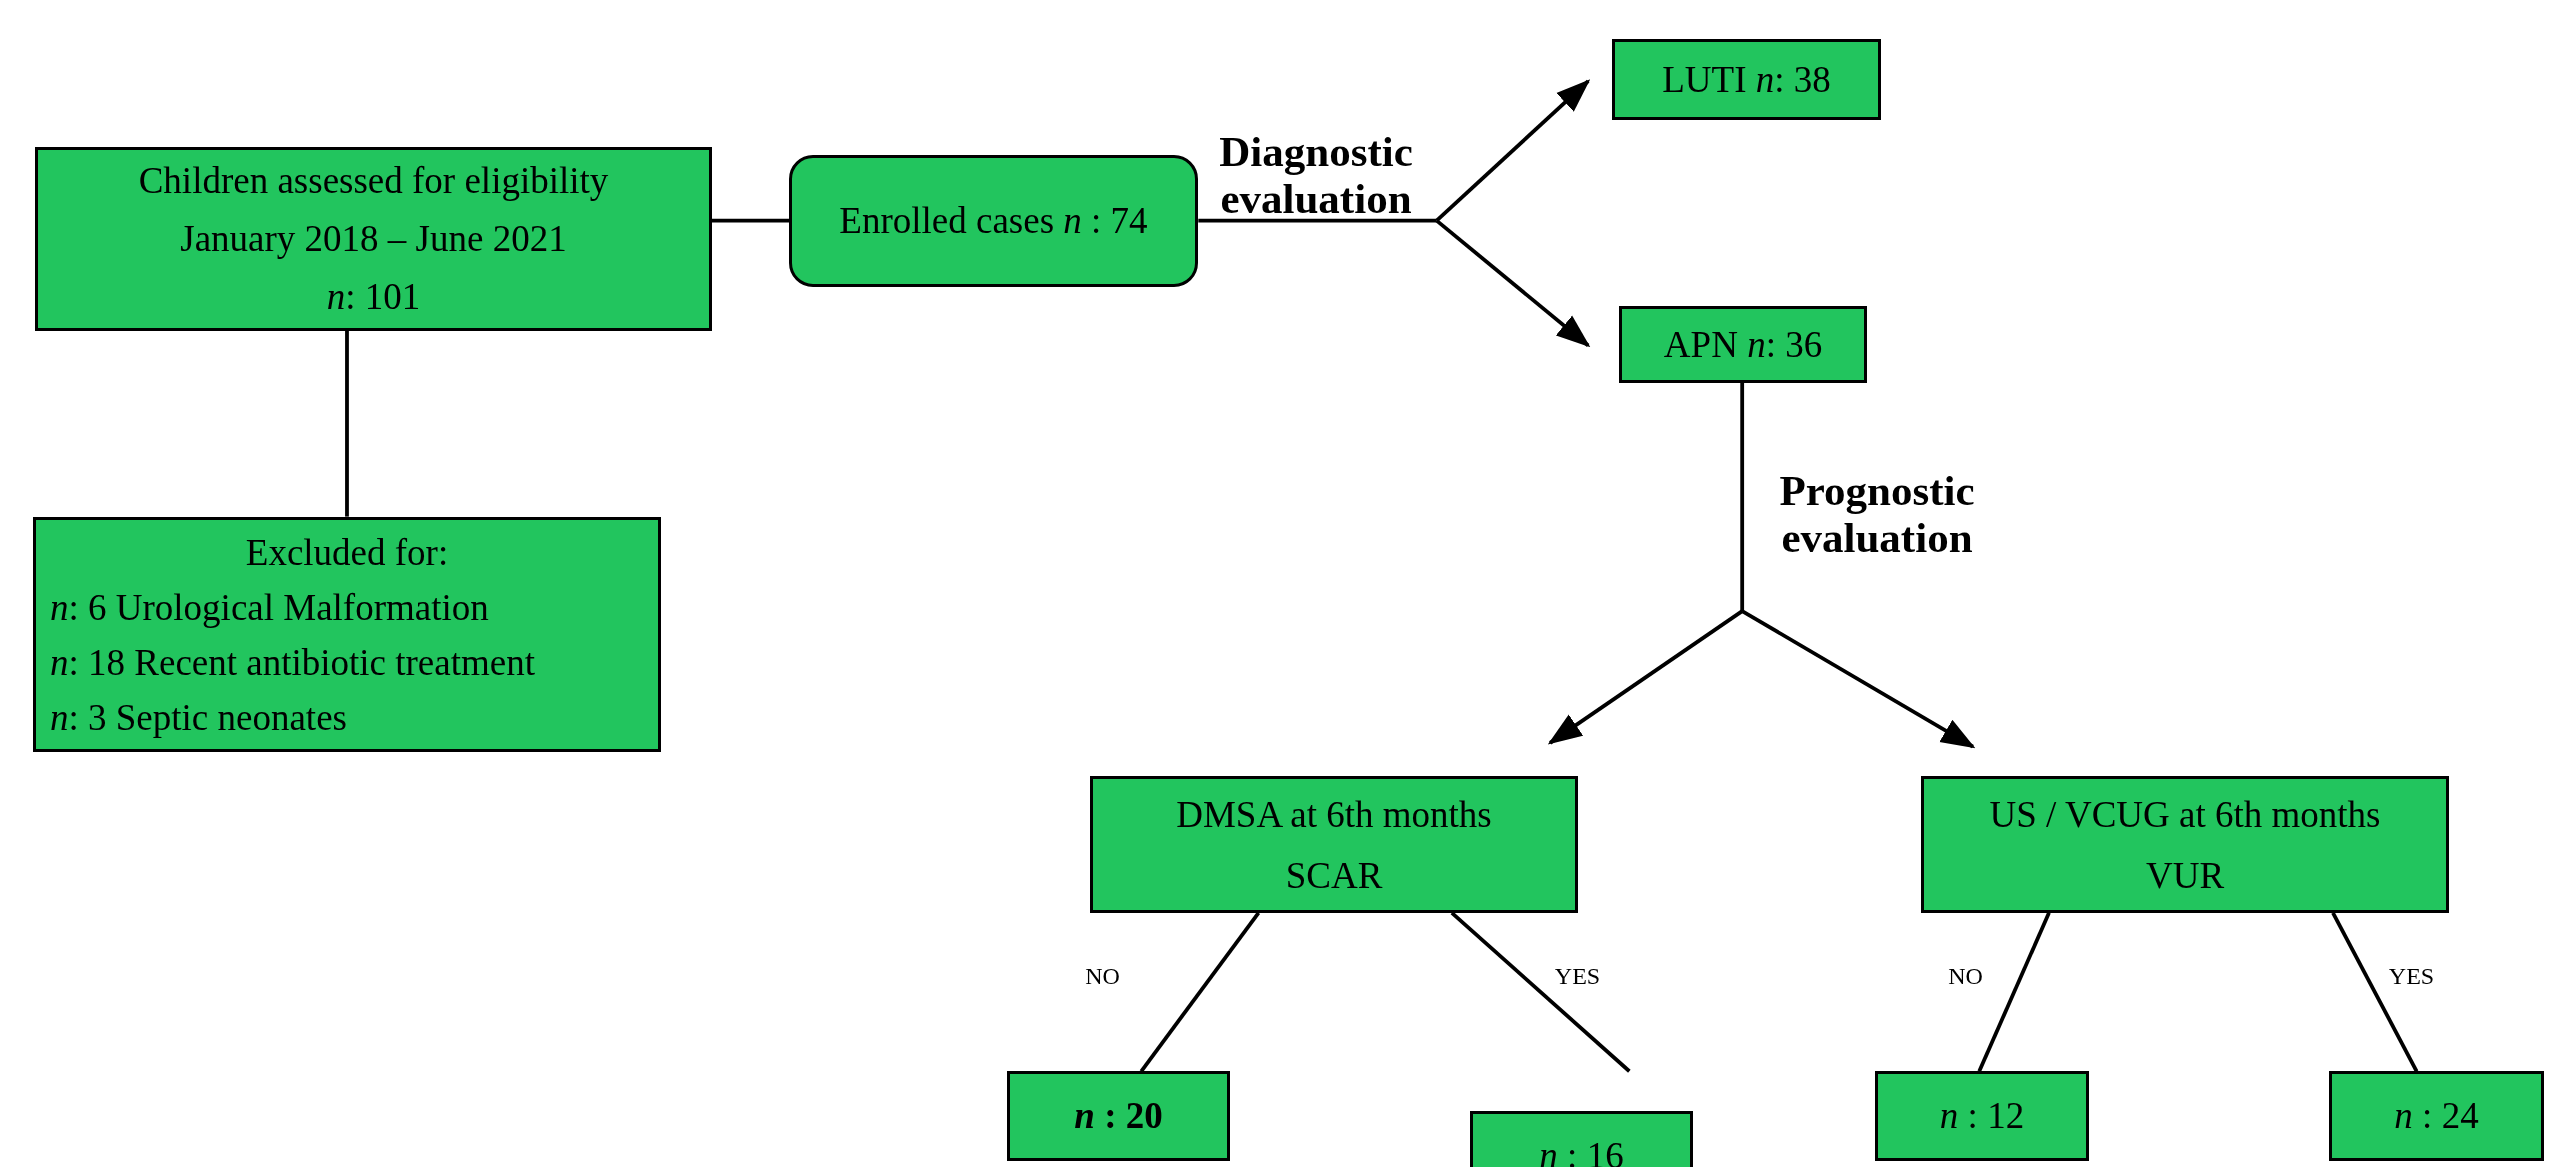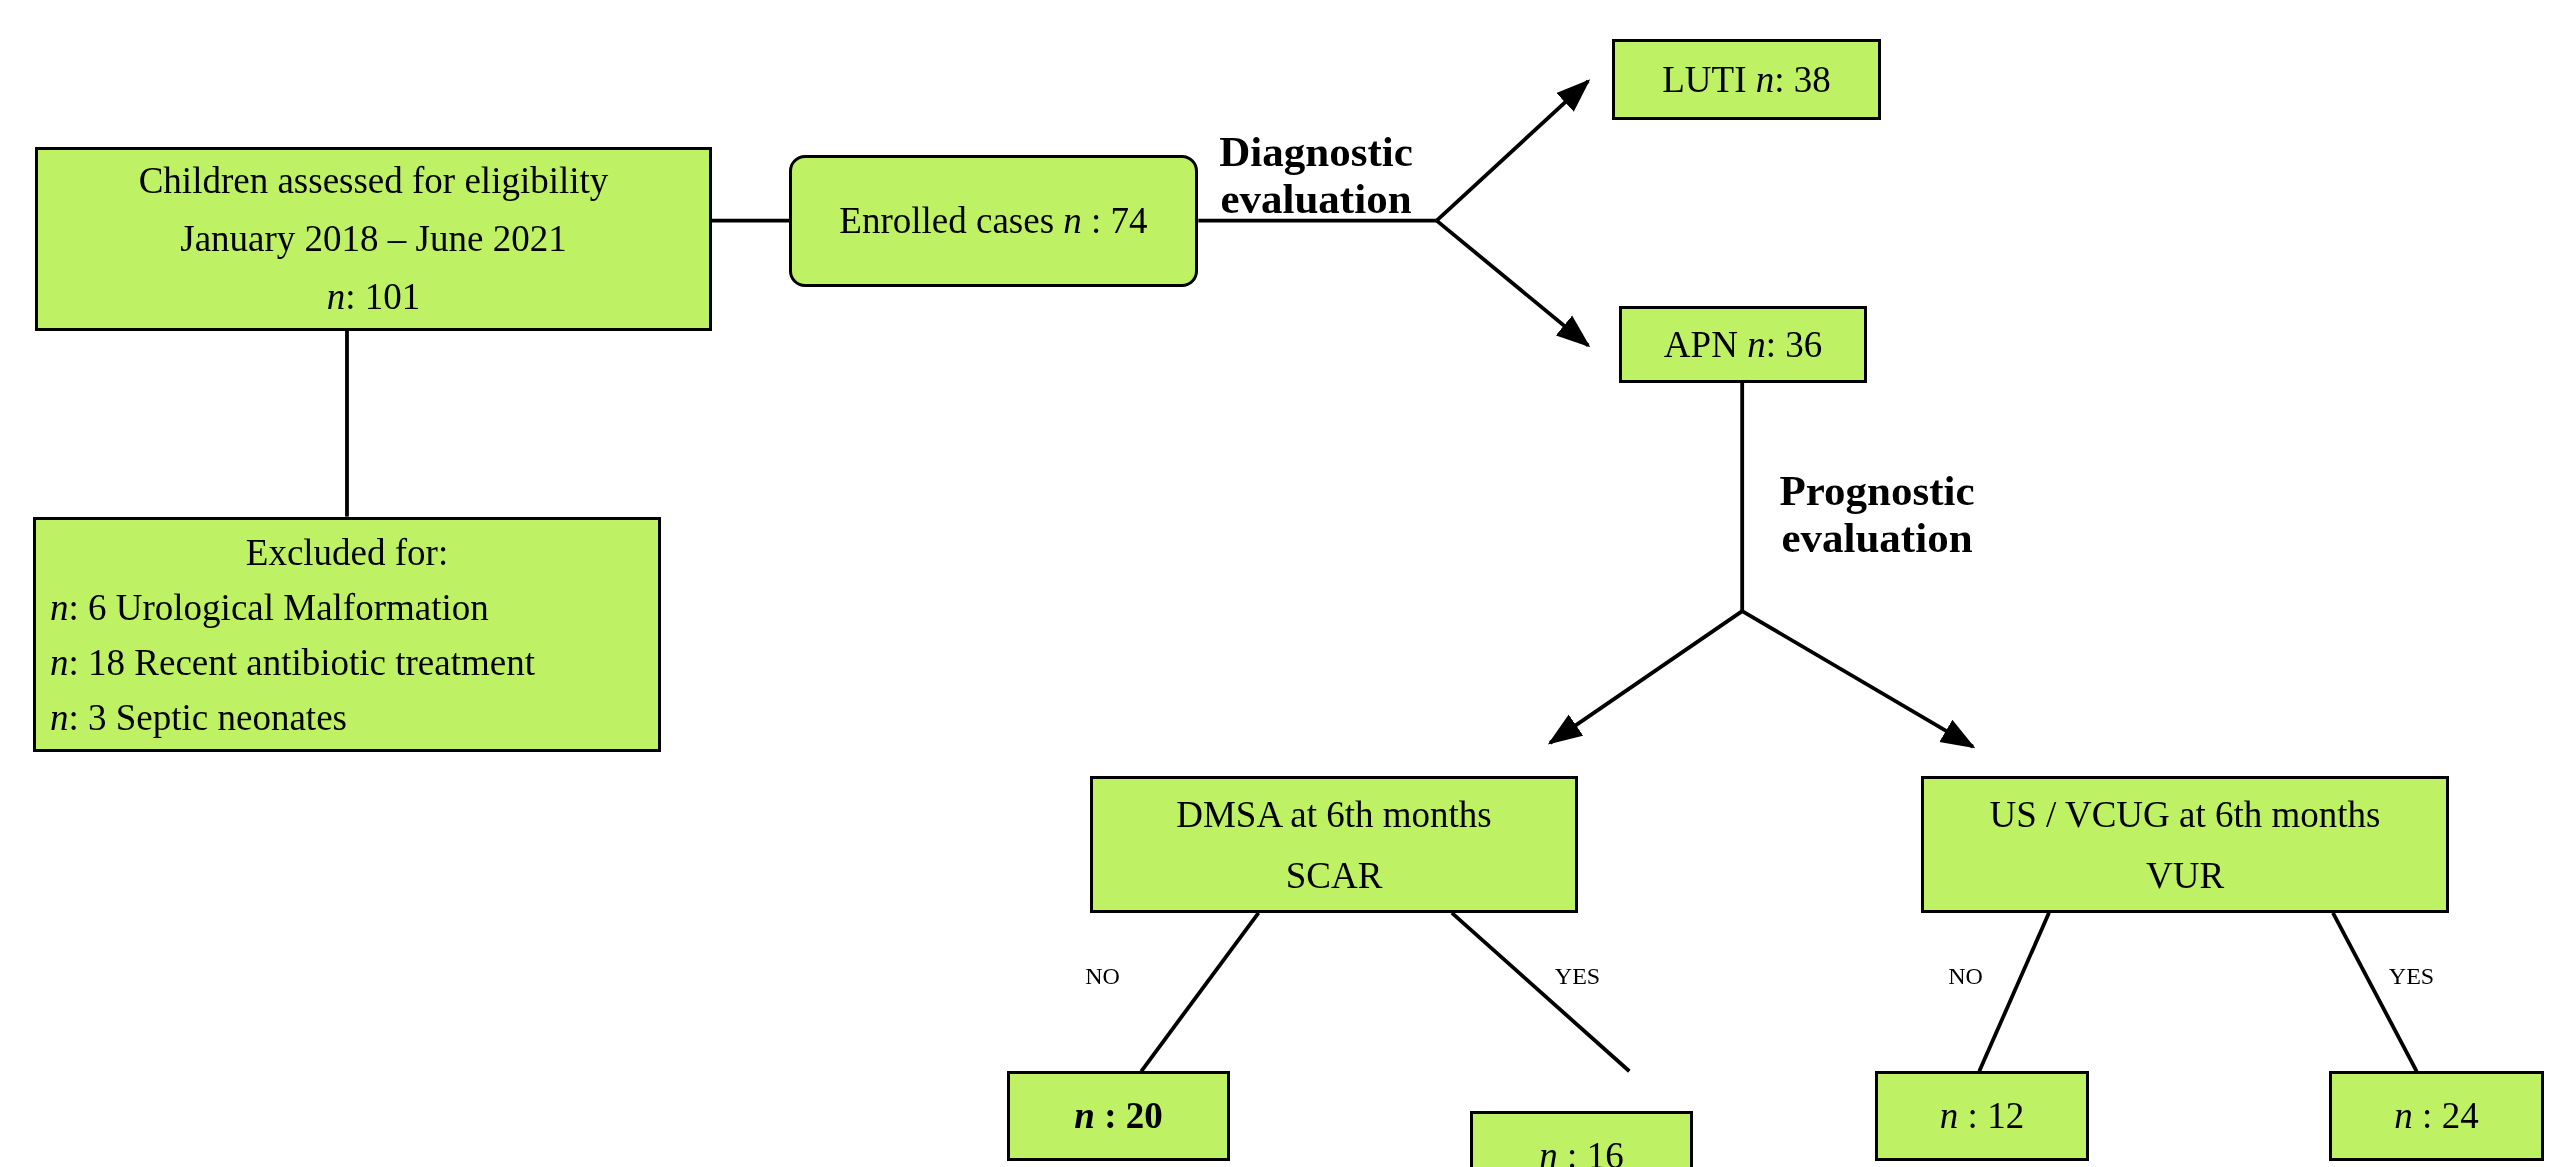--- a/index.html
+++ b/index.html
@@ -10,31 +10,31 @@
     background: #ffffff;
     font-family: "Liberation Serif", "DejaVu Serif", serif;
     color: #000000;
     overflow: hidden;
   }
   #wires { position: absolute; left: 0; top: 0; width: 2576px; height: 1167px; }
 
   .node {
     position: absolute;
     border: 3.8px solid #000000;
-    background: #bef264;
+    background: #22c55e;
     display: flex;
     flex-direction: column;
     align-items: center;
     justify-content: center;
     text-align: center;
     font-size: 37px;
     line-height: 58px;
     box-sizing: border-box;
   }
-  .node.rounded { border-width: 3.2px; border-radius: 16px; }
+  .node.rounded { border-width: 3.2px; border-radius: 24px; }
 
   .nvar { font-style: italic; }
 
   .flabel {
     position: absolute;
     font-weight: 700;
     font-size: 43px;
     line-height: 47px;
     text-align: center;
   }

